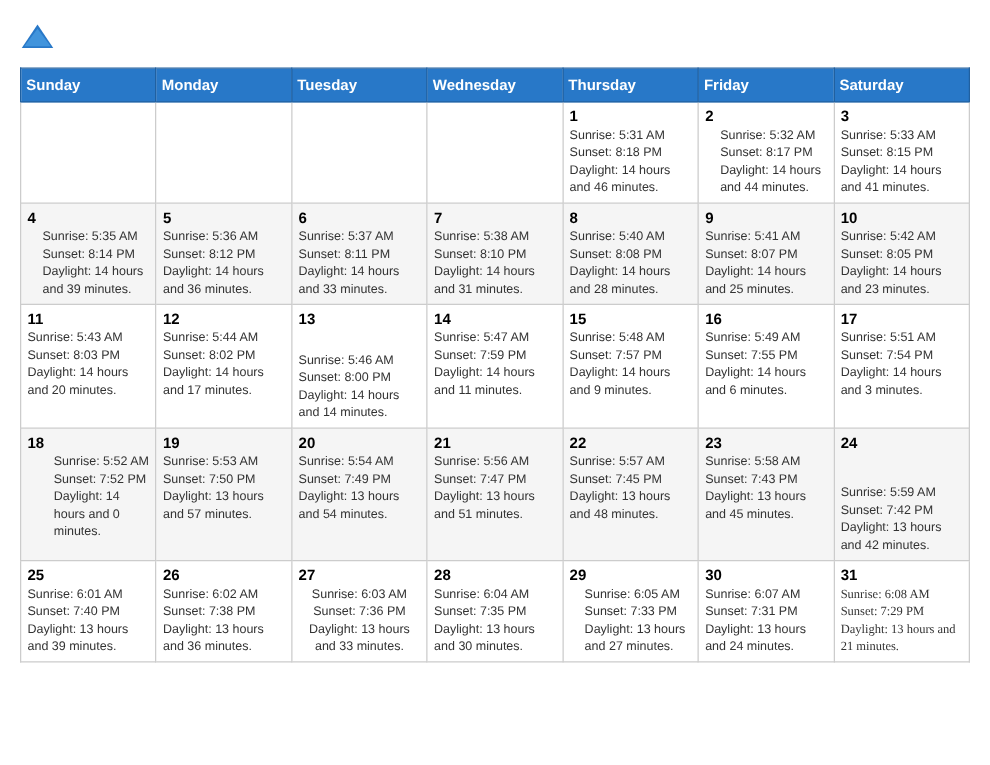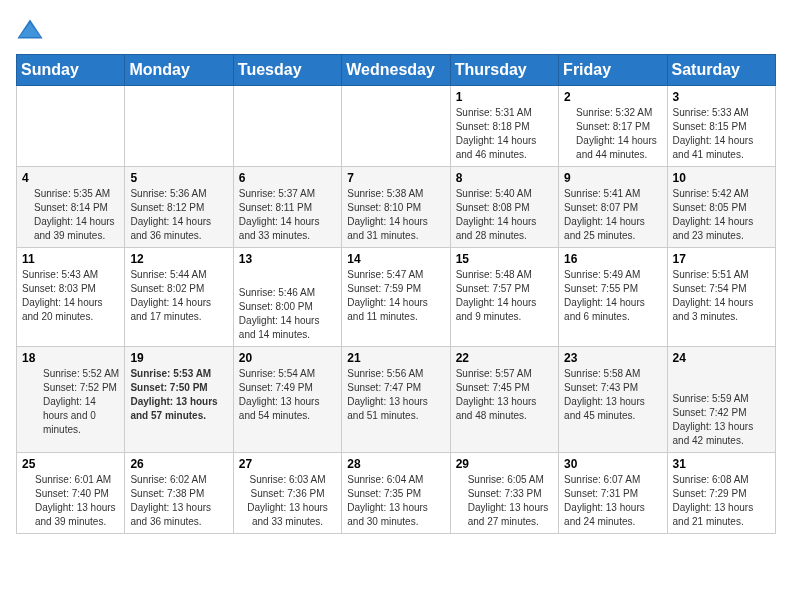--- a/index.html
+++ b/index.html
@@ -57,21 +57,21 @@
       width: 100%;
       border-collapse: collapse;
       font-size: 11px;
     }
     thead tr th {
       background: #2878c8;
       color: #fff;
       padding: 6px 4px;
       text-align: left;
       font-weight: bold;
-      font-size: 16px;
+      font-size: 12px;
       border: 1px solid #2060a0;
     }
     tbody tr td {
       border: 1px solid #ccc;
       padding: 4px 5px;
       vertical-align: top;
       width: calc(100% / 7);
       height: 80px;
       background: #fff;
     }
@@ -240,21 +240,21 @@
       </tr>
       <tr>
         <td>
           <span class="day-number">18</span>
           <div class="day-info" style="white-space: pre-line; margin-left: 21px;">Sunrise: 5:52 AM
 Sunset: 7:52 PM
 Daylight: 14 hours and 0 minutes.</div>
         </td>
         <td>
           <span class="day-number">19</span>
-          <div class="day-info" style="white-space: pre-line; font-weight: bold;">Sunrise: 5:53 AM
+          <div class="day-info" style="white-space: pre-line;">Sunrise: 5:53 AM
 Sunset: 7:50 PM
 Daylight: 13 hours and 57 minutes.</div>
         </td>
         <td>
           <span class="day-number">20</span>
           <div class="day-info" style="white-space: pre-line;">Sunrise: 5:54 AM
 Sunset: 7:49 PM
 Daylight: 13 hours and 54 minutes.</div>
         </td>
         <td>
@@ -278,21 +278,21 @@
         <td>
           <span class="day-number">24</span>
           <div class="day-info" style="white-space: pre-line; margin-top: 27px;">Sunrise: 5:59 AM
 Sunset: 7:42 PM
 Daylight: 13 hours and 42 minutes.</div>
         </td>
       </tr>
       <tr>
         <td>
           <span class="day-number">25</span>
-          <div class="day-info" style="white-space: pre-line; margin-left: 13px;">Sunrise: 6:01 AM
+          <div class="day-info" style="white-space: pre-line;">Sunrise: 6:01 AM
 Sunset: 7:40 PM
 Daylight: 13 hours and 39 minutes.</div>
         </td>
         <td>
           <span class="day-number">26</span>
           <div class="day-info" style="white-space: pre-line;">Sunrise: 6:02 AM
 Sunset: 7:38 PM
 Daylight: 13 hours and 36 minutes.</div>
         </td>
         <td>
@@ -314,19 +314,19 @@
 Daylight: 13 hours and 27 minutes.</div>
         </td>
         <td>
           <span class="day-number">30</span>
           <div class="day-info" style="white-space: pre-line;">Sunrise: 6:07 AM
 Sunset: 7:31 PM
 Daylight: 13 hours and 24 minutes.</div>
         </td>
         <td>
           <span class="day-number">31</span>
-          <div class="day-info" style="white-space: pre-line;">Sunrise: 6:08 AM
+          <div class="day-info" style="white-space: pre-line; font-family: Liberation Serif, serif;">Sunrise: 6:08 AM
 Sunset: 7:29 PM
 Daylight: 13 hours and 21 minutes.</div>
         </td>
       </tr>
     </tbody>
 </table>
 
 </body></html>

